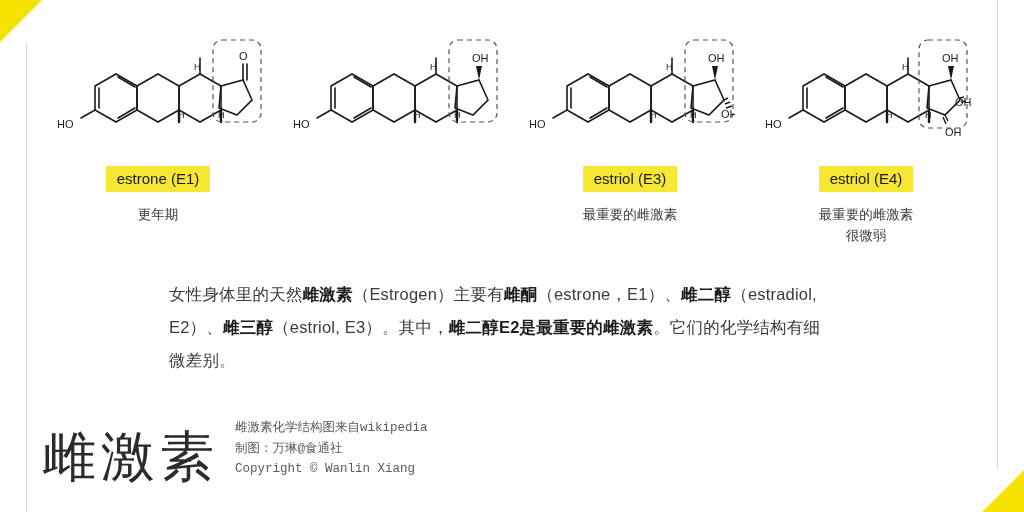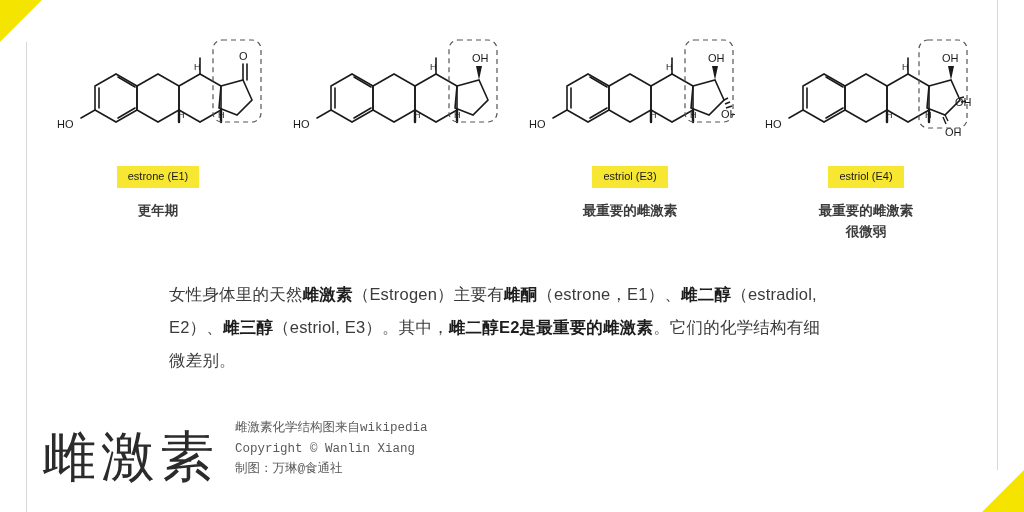--- a/index.html
+++ b/index.html
@@ -64,32 +64,31 @@
   .mol-art {
     height: 130px;
     display: flex;
     align-items: flex-end;
     justify-content: center;
   }
   .mol-label {
     display: inline-block;
     background: #f7e733;
     color: #1a1a1a;
-    font-size: 11px;
+    font-size: 15px;
     padding: 5px 11px 6px 11px;
     margin-top: 18px;
     line-height: 1;
     white-space: nowrap;
   }
   .mol-caption {
     margin-top: 13px;
     font-size: 13.5px;
     color: #3c3c3c;
     line-height: 1.55;
-    font-weight: bold;
   }
 
   
   .para {
     position: absolute;
     left: 169px;
     top: 278px;
     width: 665px;
     font-size: 16.5px;
     line-height: 2.0;
@@ -273,18 +272,18 @@
     </div>
 
   </div>
 
   <div class="para"><span>女性身体里的天然</span><b>雌激素</b><span>（Estrogen）主要有</span><b>雌酮</b><span>（estrone，E1）、</span><b>雌二醇</b><span>（estradiol, E2）、</span><b>雌三醇</b><span>（estriol, E3）。其中，</span><b>雌二醇E2是最重要的雌激素</b><span>。它们的化学结构有细微差别。</span></div>
 
   <div class="footer">
     <div class="footer-title">雌激素</div>
     <div class="footer-lines">
       <div>雌激素化学结构图来自wikipedia</div>
+      <div>制图：万琳@食通社</div>
       <div>Copyright © Wanlin Xiang</div>
-      <div>制图：万琳@食通社</div>
     </div>
   </div>
 
 </div>
 
 </body></html>

